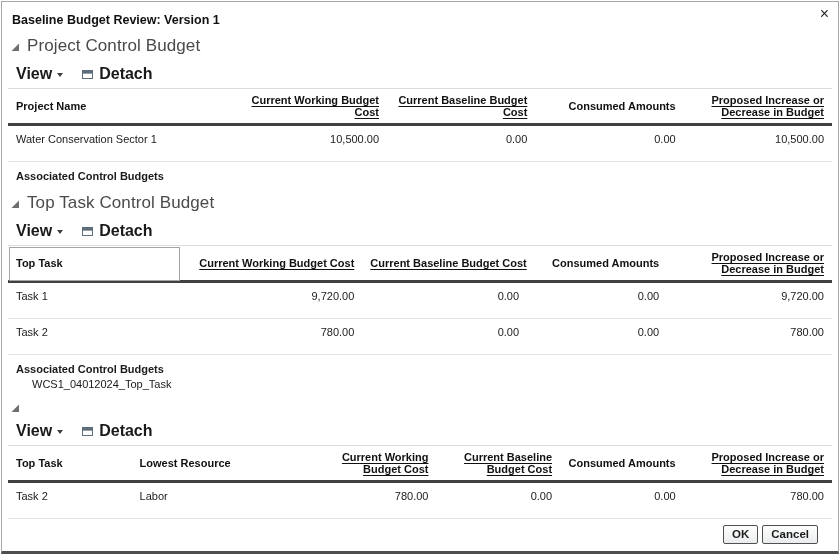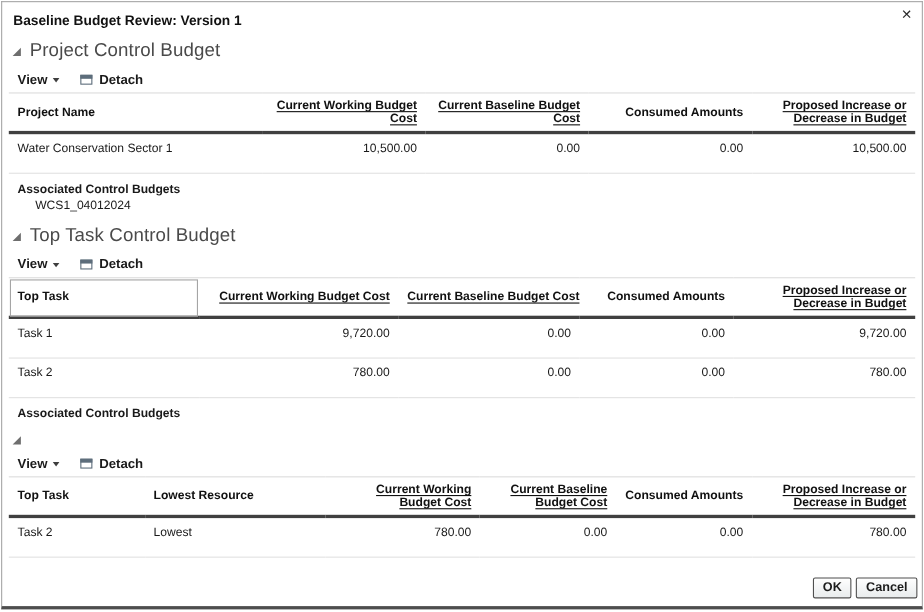--- a/index.html
+++ b/index.html
@@ -24,21 +24,21 @@
     font-size: 16px; line-height: 16px; color: #2b2b2b; cursor: pointer;
     font-weight: 400;
   }
   .dialog-body { padding: 0 6px; }
 
   .section-header { display: flex; align-items: center; gap: 7px; margin: 11px 2px 0; }
   .section-header.first { margin-top: 8px; text-align: center; }
   .disclosure { display: inline-flex; cursor: pointer; margin-top: 2px; }
   .section-title { font-size: 17px; font-weight: 400; color: #4a4a4a; letter-spacing: .1px; }
 
-  .toolbar { display: flex; align-items: center; gap: 18px; margin: 9px 0 5px 8px; font-size: 12px; }
+  .toolbar { display: flex; align-items: center; gap: 18px; margin: 9px 0 5px 8px; font-size: 16px; }
   .view-menu { display: inline-flex; align-items: center; gap: 5px; cursor: pointer; font-weight: 700; }
   .caret-down {
     width: 0; height: 0; margin-top: 1px;
     border-left: 3.5px solid transparent; border-right: 3.5px solid transparent;
     border-top: 4.5px solid #3e3e3e;
   }
   .detach-btn { display: inline-flex; align-items: center; gap: 5px; cursor: pointer; font-weight: 700; text-align: center; }
 
   table.grid { width: 100%; border-collapse: collapse; table-layout: fixed; font-size: 11px; }
   .grid th {
@@ -50,21 +50,21 @@
   .left { text-align: left; }
   .num  { text-align: right; }
   .sortable span { text-decoration: underline; text-underline-offset: 2px; }
   .nowrap { white-space: nowrap; }
   .focus-box { outline: 1px solid #a5a5a5; outline-offset: -2px; }
 
   .assoc { margin: 8px 0 0 8px; font-size: 11px; }
   .assoc-label { font-weight: 700; }
   .assoc-value { margin: 3px 0 0 16px; }
 
-  .dialog-footer { position: absolute; right: 4px; bottom: 7px; display: flex; gap: 4px; }
+  .dialog-footer { position: absolute; right: 20px; bottom: 7px; display: flex; gap: 4px; }
   .btn {
     font-family: inherit; font-size: 11.5px; font-weight: 700; color: #1c1c1c;
     padding: 2px 8px 3px; background: linear-gradient(#fefefe, #e9eced);
     border: 1px solid #4f4f4f; border-radius: 2px; cursor: pointer;
   }
 </style>
 </head>
 <body>
 
 <div class="dialog">
@@ -123,21 +123,20 @@
             <td class="num">10,500.00</td>
             <td class="num">0.00</td>
             <td class="num">0.00</td>
             <td class="num">10,500.00</td>
           </tr>
         </tbody>
       </table>
 
       <div class="assoc">
         <div class="assoc-label">Associated Control Budgets</div>
-        <div class="assoc-value">WCS1_04012024</div>
       </div>
     </div>
 
     <div class="section">
       <div class="section-header">
         <span class="disclosure">
           <svg width="10" height="10" viewBox="0 0 10 10">
               <polygon points="1.5,9 9,9 9,1.5" fill="#6e6e6e"></polygon>
             </svg>
         </span>
@@ -188,20 +187,21 @@
             <td class="num">780.00</td>
             <td class="num">0.00</td>
             <td class="num">0.00</td>
             <td class="num">780.00</td>
           </tr>
         </tbody>
       </table>
 
       <div class="assoc">
         <div class="assoc-label">Associated Control Budgets</div>
+        <div class="assoc-value">WCS1_04012024_Top_Task</div>
       </div>
     </div>
 
     <div class="section">
       <div class="section-header">
         <span class="disclosure">
           <svg width="10" height="10" viewBox="0 0 10 10">
               <polygon points="1.5,9 9,9 9,1.5" fill="#6e6e6e"></polygon>
             </svg>
         </span>
@@ -236,21 +236,21 @@
             <th class="left"><span>Lowest Resource</span></th>
             <th class="num sortable"><span>Current Working Budget Cost</span></th>
             <th class="num sortable"><span>Current Baseline Budget Cost</span></th>
             <th class="num"><span>Consumed Amounts</span></th>
             <th class="num sortable"><span>Proposed Increase or Decrease in Budget</span></th>
           </tr>
         </thead>
         <tbody>
           <tr>
             <td class="left">Task 2</td>
-            <td class="left">Lowest</td>
+            <td class="left">Labor</td>
             <td class="num">780.00</td>
             <td class="num">0.00</td>
             <td class="num">0.00</td>
             <td class="num">780.00</td>
           </tr>
         </tbody>
       </table>
     </div>
 
   </div>

